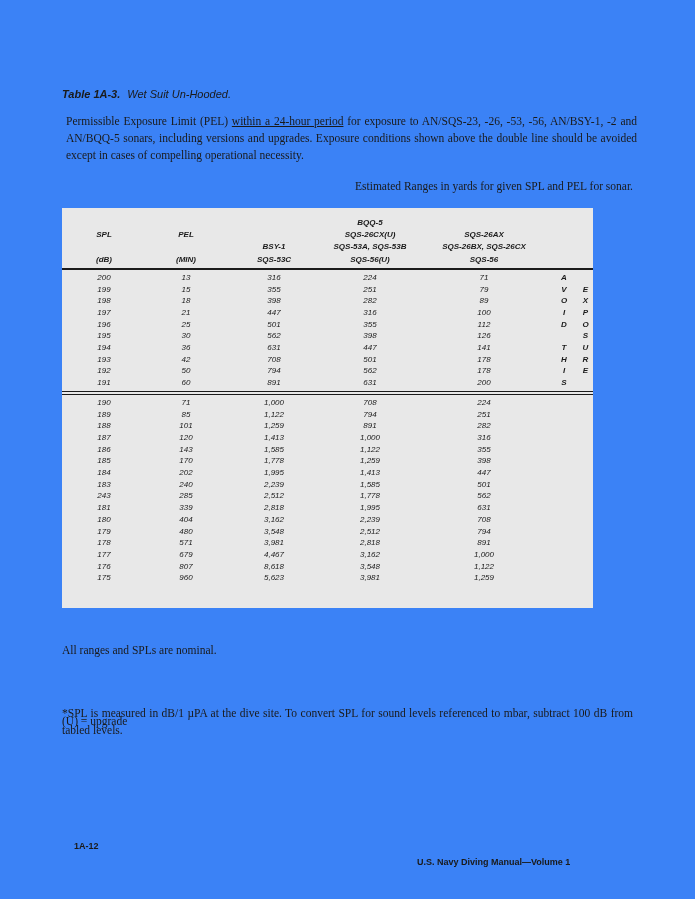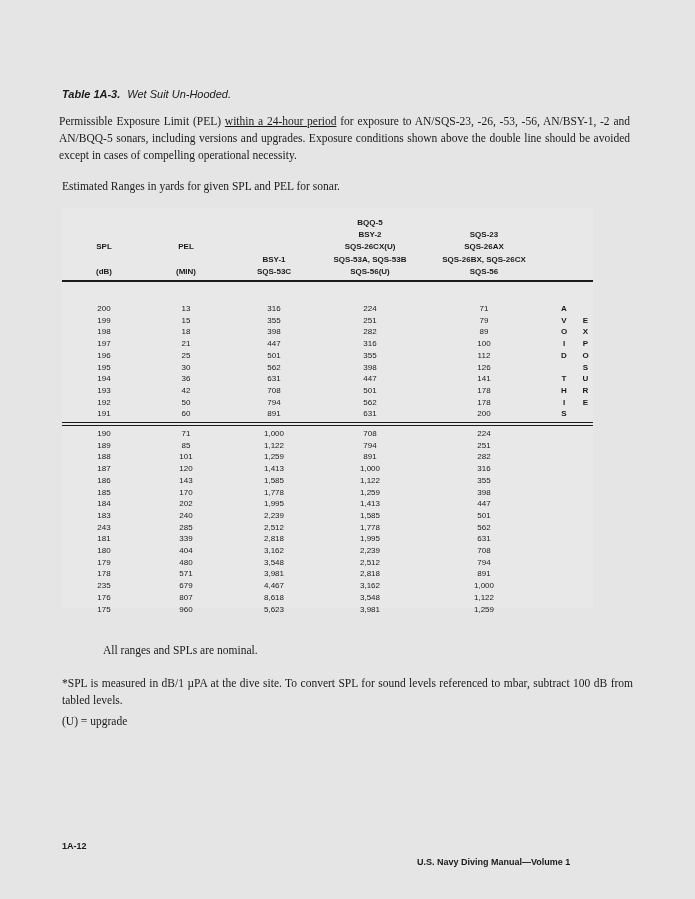--- a/index.html
+++ b/index.html
@@ -1,65 +1,65 @@
 <!DOCTYPE html>
 <html><head>
 <meta charset="utf-8">
 <style>
   html,body { margin:0; padding:0; background:#888; }
   .page {
-    position:relative; width:695px; height:899px; background:#e5e5e5;
+    position:relative; width:695px; height:899px; background:#3b82f6;
     font-family:"Liberation Serif", serif; color:#1a1a1a; overflow:hidden;
     margin:0 auto;
   }
   .caption {
     position:absolute; left:62px; top:77px;
     font-family:"Liberation Sans", sans-serif; font-size:11px; font-style:italic;
     white-space:nowrap;
   }
   .caption .cap-label { font-weight:bold; margin-right:7px; }
   .intro {
-    position:absolute; left:59px; top:101px; width:571px;
+    position:absolute; left:66px; top:101px; width:571px;
     font-size:11.5px; line-height:17px; text-align:justify;
   }
   .intro .u { text-decoration:underline; }
   .subtitle {
-    position:absolute; left:62px; top:168px; width:571px; font-size:11.5px;
+    position:absolute; left:62px; top:168px; width:571px; font-size:11.5px;text-align:right;
   }
   .sonar-table {
     position:absolute; left:62px; top:208px; width:531px; height:400px;
     background:#e8e8e8;
-    font-family:"Liberation Sans", sans-serif; font-size:8px;
+    font-family:"Liberation Sans", sans-serif; font-size:8px;font-style:italic;
   }
   .grid-row {
     display:grid;
     grid-template-columns:84px 80px 96px 96px 132px 28px 15px;
   }
   .grid-row span { text-align:center; white-space:nowrap; }
   .thead { padding-top:9px; }
   .thead .grid-row { line-height:12.2px; font-weight:bold; }
   .rule-heavy { border-top:2.5px solid #1b1b1b; margin-top:2px; }
-  .tbody-top { padding-top:21px; }
+  .tbody-top { padding-top:2px; }
   .tbody .grid-row { line-height:11.7px; }
   .tbody .grid-row .letter { font-weight:bold; }
   .rule-double {
     height:2px; border-top:1.2px solid #1b1b1b; border-bottom:1.2px solid #1b1b1b;
     margin:2px 0 2px 0;
   }
   .note {
     position:absolute; left:62px; width:571px; font-size:11.5px; line-height:17.5px;
   }
-  .note-1 { top:630px;margin-left:41px; }
-  .note-2 { top:663px; text-align:justify; }
+  .note-1 { top:630px; }
+  .note-2 { top:693px; text-align:justify; }
   .note-3 { top:701px; }
   .pagefoot {
     position:absolute; top:841px; left:62px; right:62px;
     font-family:"Liberation Sans", sans-serif; font-size:9px; font-weight:bold;
   }
-  .pagefoot .pg { position:absolute; left:0; top:0; }
+  .pagefoot .pg { position:absolute; left:12px; top:0; }
   .pagefoot .man { position:absolute; left:355px; top:16px; white-space:nowrap; }
 </style>
 </head>
 <body>
 
 <div class="page">
 
   <p class="caption"><span class="cap-label">Table 1A-3.</span><span>Wet Suit Un-Hooded.</span></p>
 
   <p class="intro"><span>Permissible Exposure Limit (PEL) </span><span class="u">within a 24-hour period</span><span> for exposure to AN/SQS-23, -26, -53, -56, AN/BSY-1, -2 and AN/BQQ-5 sonars, including versions and upgrades. Exposure conditions shown above the double line should be avoided except in cases of compelling operational necessity.</span></p>
@@ -67,29 +67,20 @@
   <p class="subtitle">Estimated Ranges in yards for given SPL and PEL for sonar.</p>
 
   <div class="sonar-table" style="background: rgb(232, 232, 232);">
     <div class="thead" id="thead">
         <div class="grid-row">
           <span></span>
           <span></span>
           <span></span>
           <span>BQQ-5</span>
           <span></span>
-          <span class="letter"></span>
-          <span class="letter"></span>
-        </div>
-        <div class="grid-row">
-          <span></span>
-          <span></span>
-          <span></span>
-          <span>BSY-2</span>
-          <span>SQS-23</span>
           <span class="letter"></span>
           <span class="letter"></span>
         </div>
         <div class="grid-row">
           <span>SPL</span>
           <span>PEL</span>
           <span></span>
           <span>SQS-26CX(U)</span>
           <span>SQS-26AX</span>
           <span class="letter"></span>
@@ -320,21 +311,21 @@
         <div class="grid-row">
           <span>178</span>
           <span>571</span>
           <span>3,981</span>
           <span>2,818</span>
           <span>891</span>
           <span class="letter"></span>
           <span class="letter"></span>
         </div>
         <div class="grid-row">
-          <span>235</span>
+          <span>177</span>
           <span>679</span>
           <span>4,467</span>
           <span>3,162</span>
           <span>1,000</span>
           <span class="letter"></span>
           <span class="letter"></span>
         </div>
         <div class="grid-row">
           <span>176</span>
           <span>807</span>

